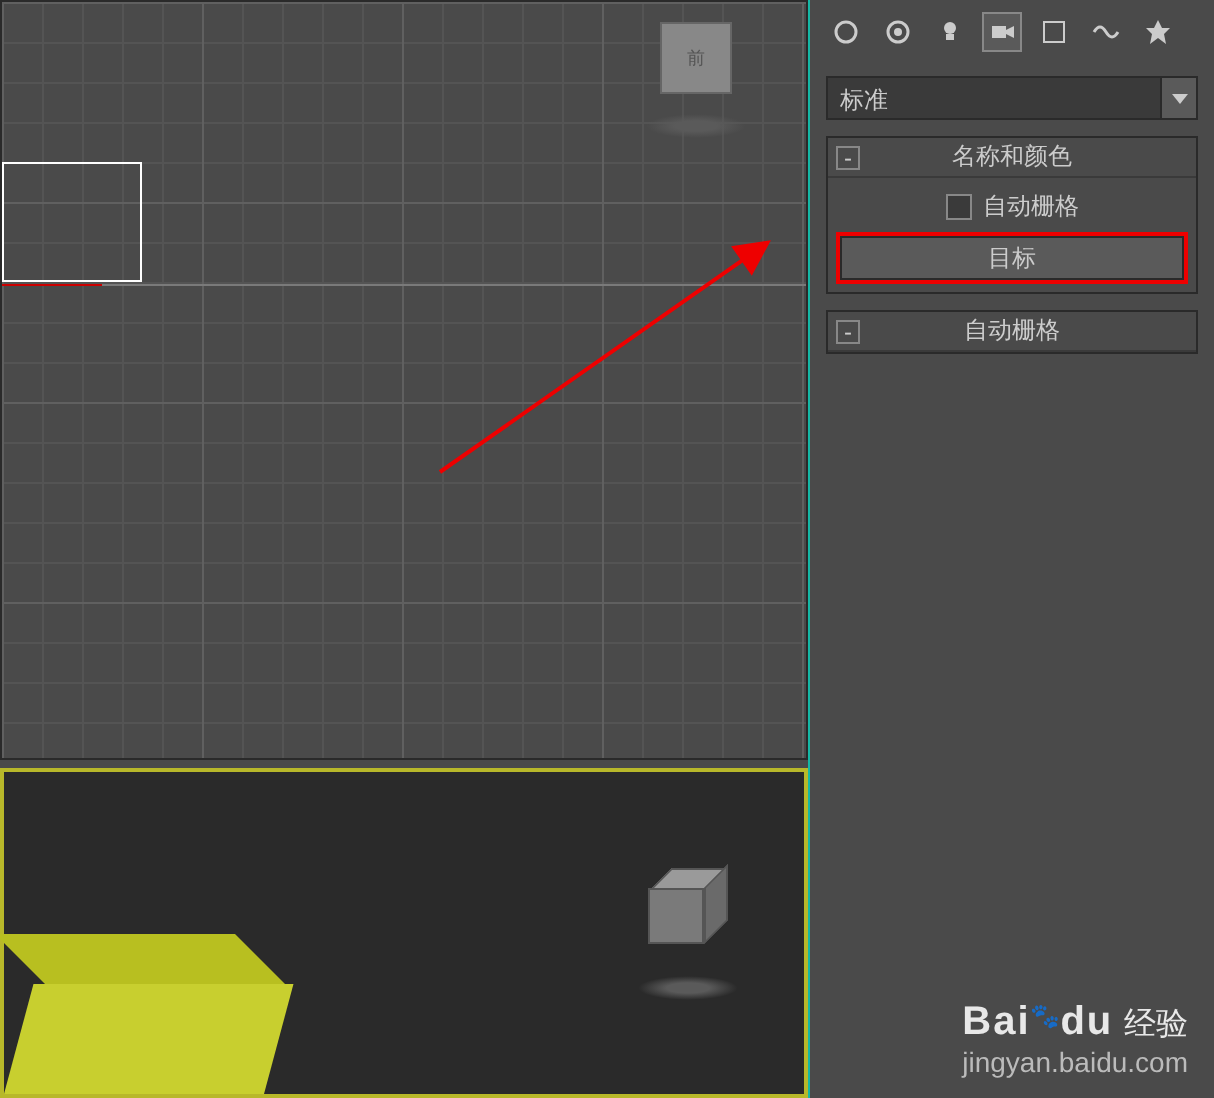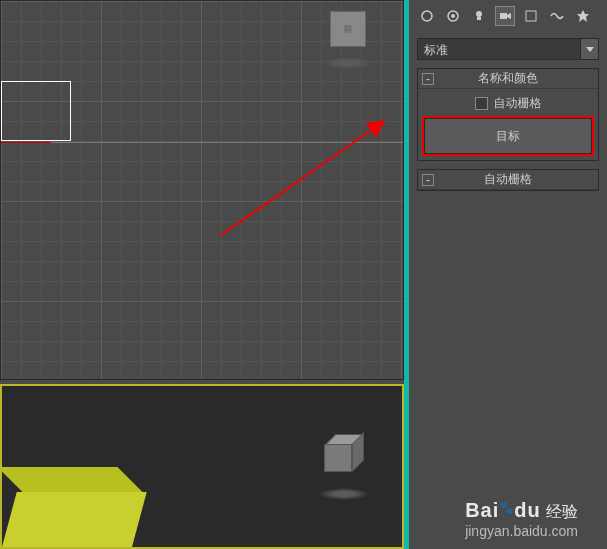--- a/index.html
+++ b/index.html
@@ -138,21 +138,21 @@
       right:-2px; top:-8px;
       border-left: 18px solid #ee0000;
       border-top: 9px solid transparent;
       border-bottom: 9px solid transparent;
     }
     .panel {
       position: absolute;
       left: 404px; top: 0;
       width: 203px; height: 549px;
       background: #4a4a4a;
-      border-left: 5px solid #14b8a6;
+      border-left: 1px solid #14b8a6;
     }
     .icon-row {
       display: flex;
       gap: 6px;
       padding: 6px 8px;
       align-items:center;
     }
     .panel-icon {
       width: 20px; height: 20px;
       display:flex;align-items:center;justify-content:center;
@@ -225,21 +225,21 @@
     }
     .checkbox {
       width:13px;height:13px;
       border:1px solid #888;
       background:#3a3a3a;
       cursor:pointer;
     }
     .btn-row { display:flex; gap:6px; }
     .btn {
       flex:1;
-      height:36px;
+      height:22px;
       background:#5a5a5a;
       border:1px solid #2a2a2a;
       color:#ccc;
       display:flex;align-items:center;justify-content:center;
       cursor:pointer;
     }
     .btn.highlight {
       outline: 2px solid #ee0000;
       outline-offset: 0;
     }
@@ -251,21 +251,21 @@
     .name-input {
       flex:1;
       height:20px;
       background:#3a3a3a;
       border:1px solid #2a2a2a;
       color:#ccc;
       padding:2px 6px;
     }
     .watermark {
       position:absolute;
-      right:29px; bottom:10px;
+      right:13px; bottom:10px;
       text-align:right;
       color:#e8e8e8;
       pointer-events:none;
     }
     .watermark .brand { font-size:20px; font-weight:bold; letter-spacing:1px;}
     .watermark .cn { font-size:16px; margin-left:2px;}
     .watermark .url { font-size:14px; color:#bbb;}
     .paw { font-size:12px; vertical-align:super;}
   </style>
 </head>

